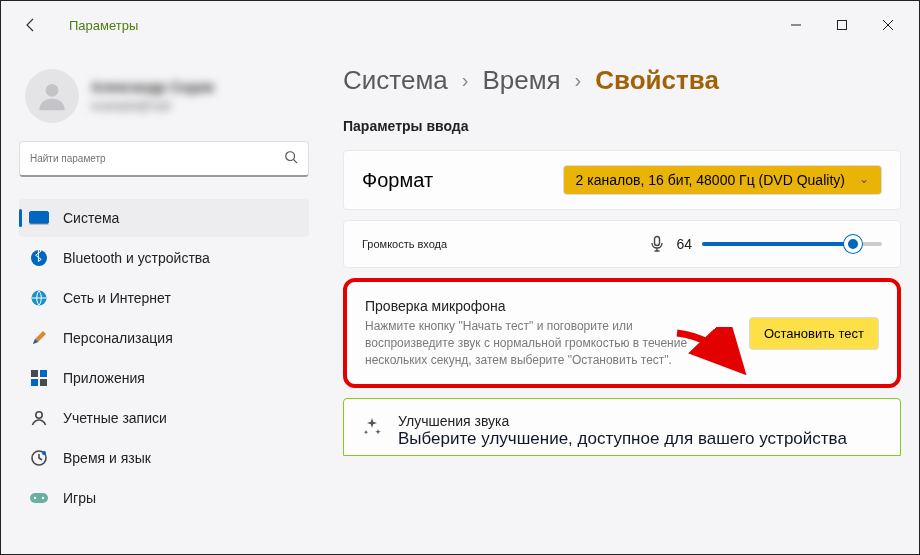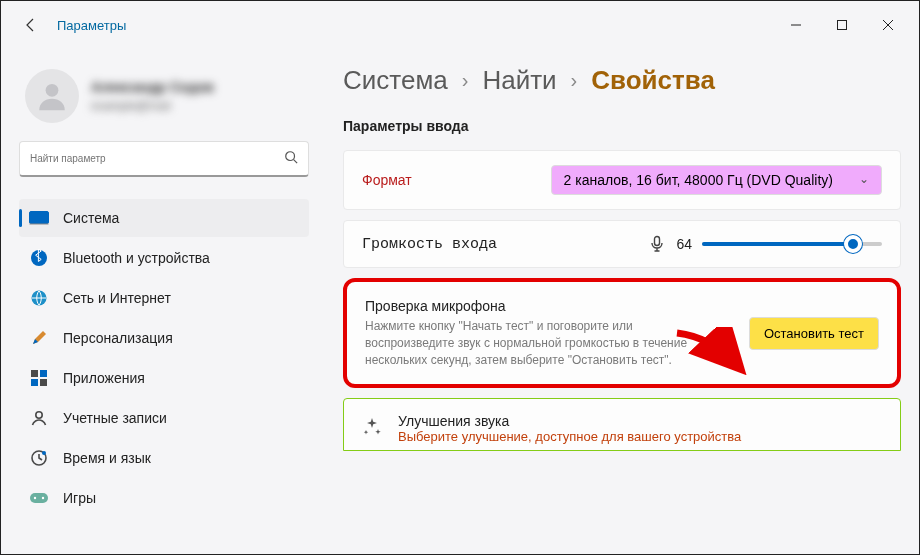--- a/index.html
+++ b/index.html
@@ -1,20 +1,20 @@
 <!DOCTYPE html>
 <html><head>
 <meta charset="utf-8">
 <style>
   * { box-sizing: border-box; margin: 0; padding: 0; font-family: "Segoe UI", Arial, sans-serif; }
   body { background: #f5f5f7; width: 920px; height: 555px; overflow: hidden; border: 1px solid #222; position: relative; }
 
   .titlebar { display: flex; align-items: center; height: 48px; padding: 0 8px; }
   .back-btn { width: 28px; height: 28px; display: flex; align-items: center; justify-content: center; font-size: 16px; color: #333; cursor: pointer; margin-left: 8px; }
-  .title { font-size: 13px; color: #0369a1; margin-left: 12px; }
+  .title { font-size: 13px; color: #4d7c0f; margin-left: 24px; }
   .win-controls { margin-left: auto; display: flex; }
   .win-btn { width: 46px; height: 32px; display: flex; align-items: center; justify-content: center; font-size: 12px; color: #222; }
 
   .layout { display: flex; height: calc(100% - 48px); }
 
   .sidebar { width: 318px; padding: 12px 10px 0 18px; display: flex; flex-direction: column; }
   .user-block { display: flex; align-items: center; gap: 12px; margin: 8px 0 18px 6px; }
   .avatar { width: 54px; height: 54px; border-radius: 50%; background: #e4e4e6; display:flex; align-items:center; justify-content:center; }
   .avatar svg { width: 34px; height: 34px; fill: #c4c4c8; }
   .user-text { display:flex; flex-direction:column; gap:4px; filter: blur(4px); }
@@ -35,44 +35,44 @@
   .breadcrumb { display:flex; align-items:center; gap:14px; font-size:26px; margin-bottom:22px; }
   .breadcrumb .crumb { color:#5a5a5a; }
   .breadcrumb .sep { color:#888; font-size:20px; }
   .breadcrumb .current { font-weight:600; color:#a16207; }
 
   .section-title { font-size:14px; font-weight:550; color:#222; margin-bottom:16px; }
 
   .card { background:#fdfdfd; border:1px solid #e9e9ea; border-radius:4px; padding:14px 18px; margin-bottom:10px; }
 
   .row { display:flex; align-items:center; }
-  .row .label { font-size:14px; color:#b91c1c; }
-  .dropdown { margin-left:auto; display:flex; align-items:flex-start; gap:26px; border:1px solid #dcdcdc; border-radius:4px; padding:6px 12px; font-size:14px; background:#f0abfc; cursor:pointer; }
+  .row .label { font-size:20px; color:#000000; }
+  .dropdown { margin-left:auto; display:flex; align-items:flex-start; gap:14px; border:1px solid #dcdcdc; border-radius:4px; padding:6px 12px; font-size:14px; background:#eab308; cursor:pointer; }
   .chev { font-size:12px; color:#555; }
 
   .vol-row { display:flex; align-items:center; gap:10px; }
-  .vol-row .label { font-size:15px; color:#222;font-family:Liberation Mono, monospace; }
+  .vol-row .label { font-size:11px; color:#222; }
   .mic-icon { margin-left:auto; width:18px; height:18px; }
   .vol-val { font-size:14px; color:#222; }
   .slider { width:180px; height:4px; background:#ccc; border-radius:2px; position:relative; }
   .slider-fill { height:100%; background:#0067c0; border-radius:2px; position:absolute; left:0; top:0; }
   .slider-thumb { width:18px; height:18px; border-radius:50%; background:#0067c0; border:4px solid #fff; box-shadow:0 0 0 1px #0067c0; position:absolute; top:50%; transform:translate(-50%,-50%); }
 
   .highlight-card { border:4px solid #e30000; border-radius:12px; padding:16px 18px; margin-bottom:10px; background:#fdfdfd; position:relative; }
   .test-row { display:flex; align-items:center; gap:5px; }
   .test-text .ttl { font-size:14px; color:#222; margin-bottom:4px; }
   .test-text .desc { font-size:12px; color:#7a7a7a; line-height:1.4; max-width:340px; }
   .test-btn { margin-left:auto; border:1px solid #dcdcdc; background:#fde047; border-radius:4px; padding:8px 14px; font-size:13px; cursor:pointer; }
 
   .arrow { position:absolute; top:326px; left:670px; width:80px; height:50px; pointer-events:none; }
 
   .enh-card { display:flex; align-items:flex-start; gap:16px; background:#fdfdfd; border:1px solid #84cc16; border-top-left-radius:4px; border-top-right-radius:4px; padding:14px 18px 6px; }
   .enh-icon { margin-top:4px; }
   .enh-text .ttl { font-size:14px; color:#222; }
-  .enh-text .desc { font-size:13px; color:#c2410c; }
+  .enh-text .desc { font-size:17px; color:#0f172a; }
 </style>
 </head>
 <body>
 
 <div class="titlebar">
   <div class="back-btn">
     <svg width="16" height="16" viewBox="0 0 16 16">
         <path d="M10 2 L4 8 L10 14" stroke="#333" stroke-width="1.2" fill="none"></path>
       </svg>
   </div>
@@ -199,21 +199,21 @@
           </span>
         <span>Игры</span>
       </div>
     </div>
   </div>
 
   <div class="main">
     <div class="breadcrumb">
       <span class="crumb">Система</span>
       <span class="sep">›</span>
-      <span class="crumb">Найти</span>
+      <span class="crumb">Время</span>
       <span class="sep">›</span>
       <span class="current">Свойства</span>
     </div>
 
     <div class="section-title">Параметры ввода</div>
 
     <div class="card">
       <div class="row">
         <span class="label">Формат</span>
         <div class="dropdown">

